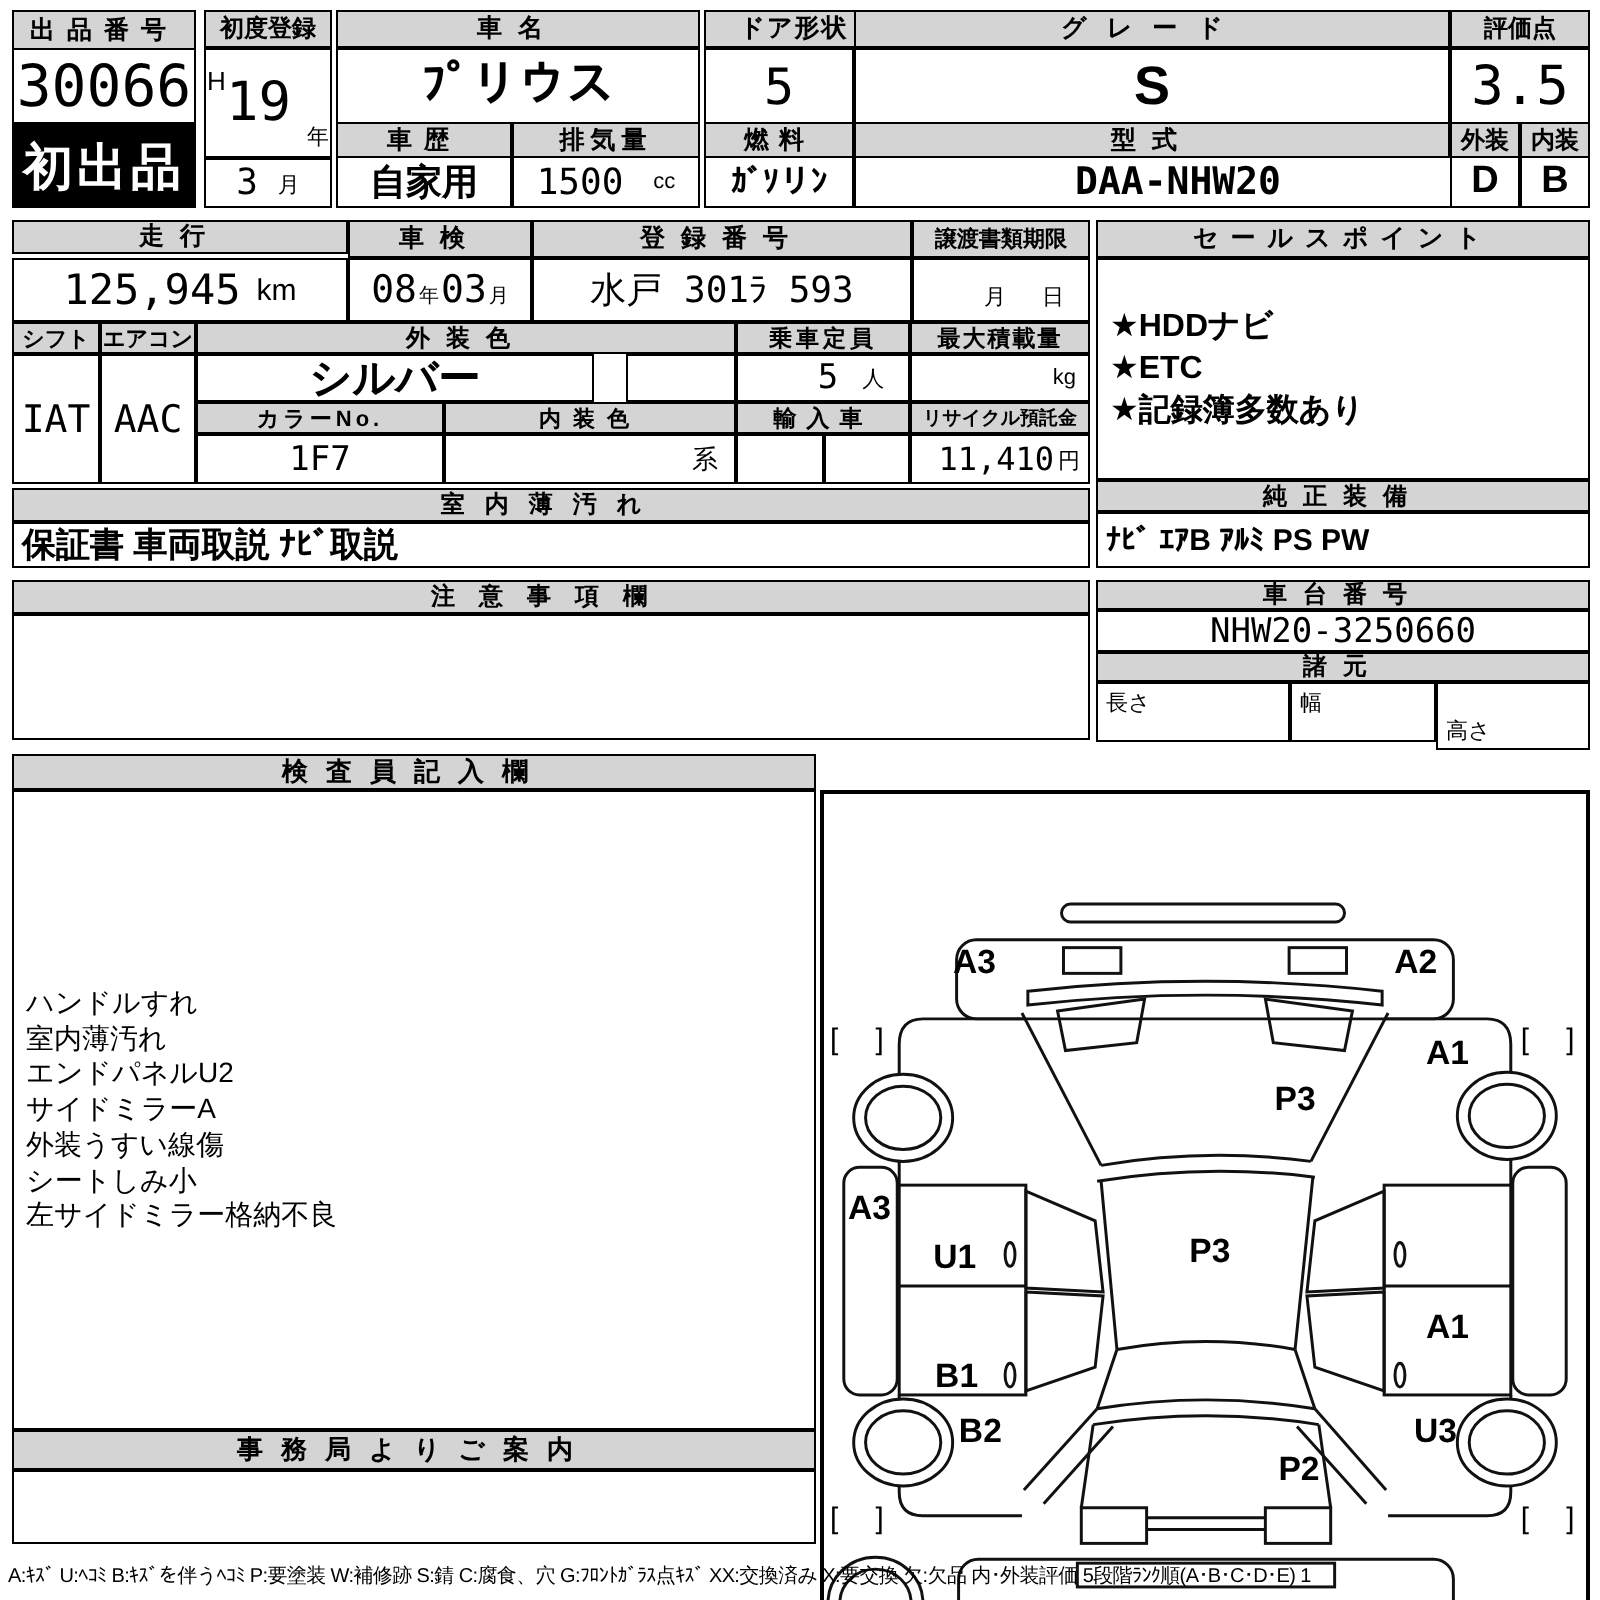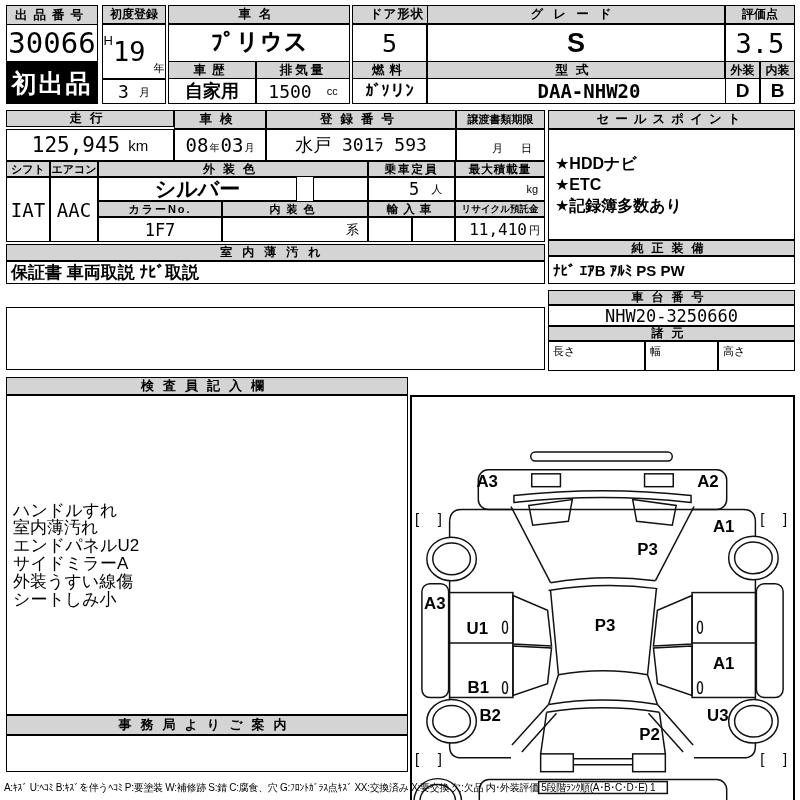--- a/index.html
+++ b/index.html
@@ -9,21 +9,21 @@
   .h,.v{position:absolute;border:1.6px solid #000;display:flex;align-items:center;justify-content:center;background:#fff;white-space:nowrap;overflow:hidden}
   .h{background:#d4d4d4;font-size:12.5px;font-weight:600}
   .v{font-size:16px}
   .num{font-family:"DejaVu Sans Mono","Liberation Mono",monospace}
   .bold{font-weight:700}
   .unit{font-size:11px;margin-left:15px}
   .left{justify-content:flex-start}
   .right{justify-content:flex-end}
   .badge{background:#000;color:#fff;font-weight:700;font-size:25px;letter-spacing:2px}
   .list{flex-direction:column;align-items:flex-start;justify-content:center}
-  .noteline{font-size:17px;line-height:17.8px}
+  .noteline{font-size:14px;line-height:17.8px}
   .salesline{font-size:16px;line-height:21px;font-weight:700}
   #footerline{position:absolute;left:4px;top:781px;width:794px;font-size:10px;white-space:nowrap;overflow:hidden;letter-spacing:-0.3px}
   svg text{font-family:"Liberation Sans","DejaVu Sans",sans-serif}
 </style>
 </head>
 <body>
 
 <div id="sheet">
 
   <div class="h" style="left:6px;top:5px;width:92px;height:20px;letter-spacing:6px">出品番号</div>
@@ -114,46 +114,48 @@
   <div class="v right" style="left:455px;top:177px;width:90px;height:24px;font-size:11px;padding-right:6px">kg</div>
   <div class="h" style="left:455px;top:201px;width:90px;height:16px;font-size:9.5px">リサイクル預託金</div>
   <div class="v right" style="left:455px;top:217px;width:90px;height:25px;padding-right:4px">
     <span class="num" style="font-size:16px">11,410</span>
     <span style="font-size:11px;margin-left:2px;align-self:flex-end;margin-bottom:3px">円</span>
   </div>
 
   <div class="h" style="left:6px;top:244px;width:539px;height:17px;font-size:12px;letter-spacing:10px">室内薄汚れ</div>
   <div class="v left bold" style="left:6px;top:261px;width:539px;height:23px;font-size:17px;padding-left:4px">保証書 車両取説 ﾅﾋﾞ取説</div>
 
+  <div class="h" style="left:6px;top:290px;width:539px;height:17px;font-size:12px;letter-spacing:12px">注意事項欄</div>
   <div class="v" style="left:6px;top:307px;width:539px;height:63px"></div>
 
   <div class="h" style="left:548px;top:110px;width:247px;height:19px;letter-spacing:6px">セールスポイント</div>
   <div class="v list" style="left:548px;top:129px;width:247px;height:111px;padding:3px 6px">
     <div class="salesline">★HDDナビ</div>
     <div class="salesline">★ETC</div>
     <div class="salesline">★記録簿多数あり</div>
   </div>
   <div class="h" style="left:548px;top:240px;width:247px;height:16px;font-size:12px;letter-spacing:8px">純正装備</div>
   <div class="v left bold" style="left:548px;top:256px;width:247px;height:28px;font-size:15px;padding-left:4px">ﾅﾋﾞ ｴｱB ｱﾙﾐ PS PW</div>
 
   <div class="h" style="left:548px;top:290px;width:247px;height:15px;font-size:12px;letter-spacing:8px">車台番号</div>
   <div class="v num" style="left:548px;top:305px;width:247px;height:21px;font-size:17px">NHW20-3250660</div>
   <div class="h" style="left:548px;top:326px;width:247px;height:15px;font-size:12px;letter-spacing:8px">諸元</div>
   <div class="v left" style="left:548px;top:341px;width:97px;height:30px;font-size:11px;padding:2px 4px;align-items:flex-start">長さ</div>
   <div class="v left" style="left:645px;top:341px;width:73px;height:30px;font-size:11px;padding:2px 4px;align-items:flex-start">幅</div>
-  <div class="v left" style="left:718px;top:341px;width:77px;height:30px;font-size:11px;padding:2px 4px;align-items:flex-start">高さ</div>
+  <div class="v left" style="left:718px;top:341px;width:77px;height:30px;font-size:11px;padding:16px 4px;align-items:flex-start">高さ</div>
 
   <div class="h" style="left:6px;top:377px;width:402px;height:18px;font-size:13px;letter-spacing:9px">検査員記入欄</div>
   <div class="v list" style="left:6px;top:395px;width:402px;height:320px;padding:4px 6px">
     <div class="noteline">ハンドルすれ</div>
     <div class="noteline">室内薄汚れ</div>
     <div class="noteline">エンドパネルU2</div>
     <div class="noteline">サイドミラーA</div>
     <div class="noteline">外装うすい線傷</div>
     <div class="noteline">シートしみ小</div>
+    <div class="noteline">左サイドミラー格納不良</div>
   </div>
   <div class="h" style="left:6px;top:715px;width:402px;height:20px;font-size:13px;letter-spacing:9px">事務局よりご案内</div>
   <div class="v" style="left:6px;top:735px;width:402px;height:37px"></div>
 
   <div class="v" style="left:410px;top:395px;width:385px;height:504px;border-width:2px">
     <svg viewBox="0 0 385 400" style="position:absolute;left:0;top:0;width:100%;height:100%">
       <g fill="none" stroke="#111" stroke-width="1.5">
         <rect x="120" y="3" width="143" height="9" rx="4.5"></rect>
         <rect x="67" y="21" width="251" height="40" rx="10"></rect>
         <rect x="121" y="25" width="29" height="13"></rect>

